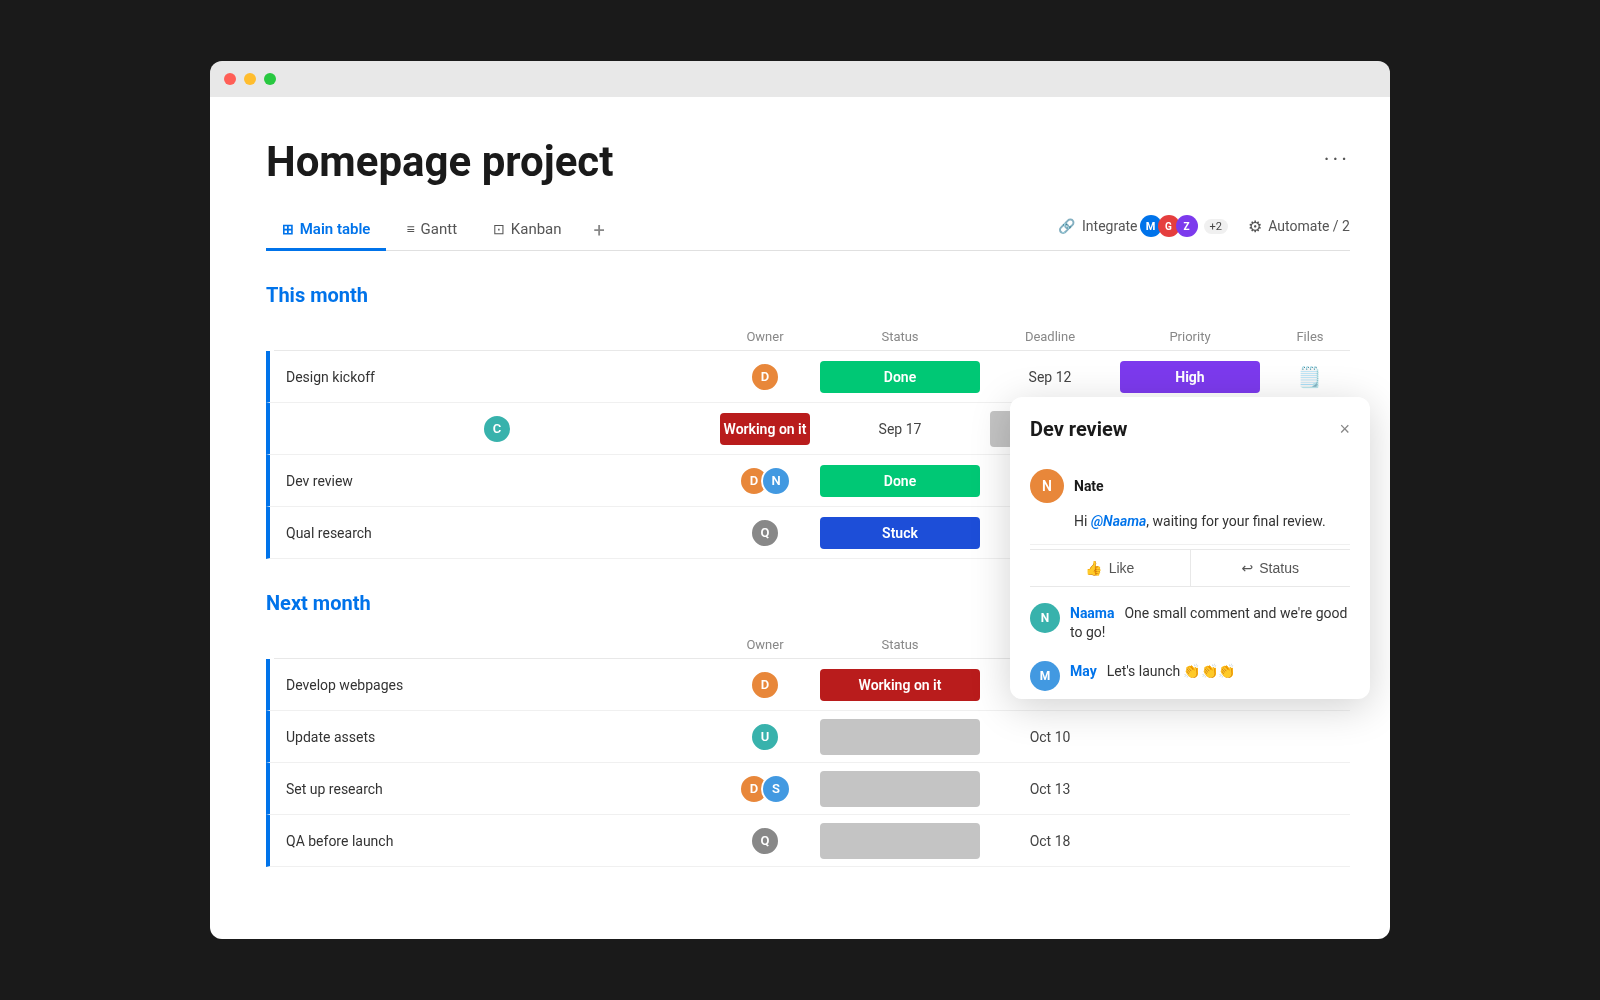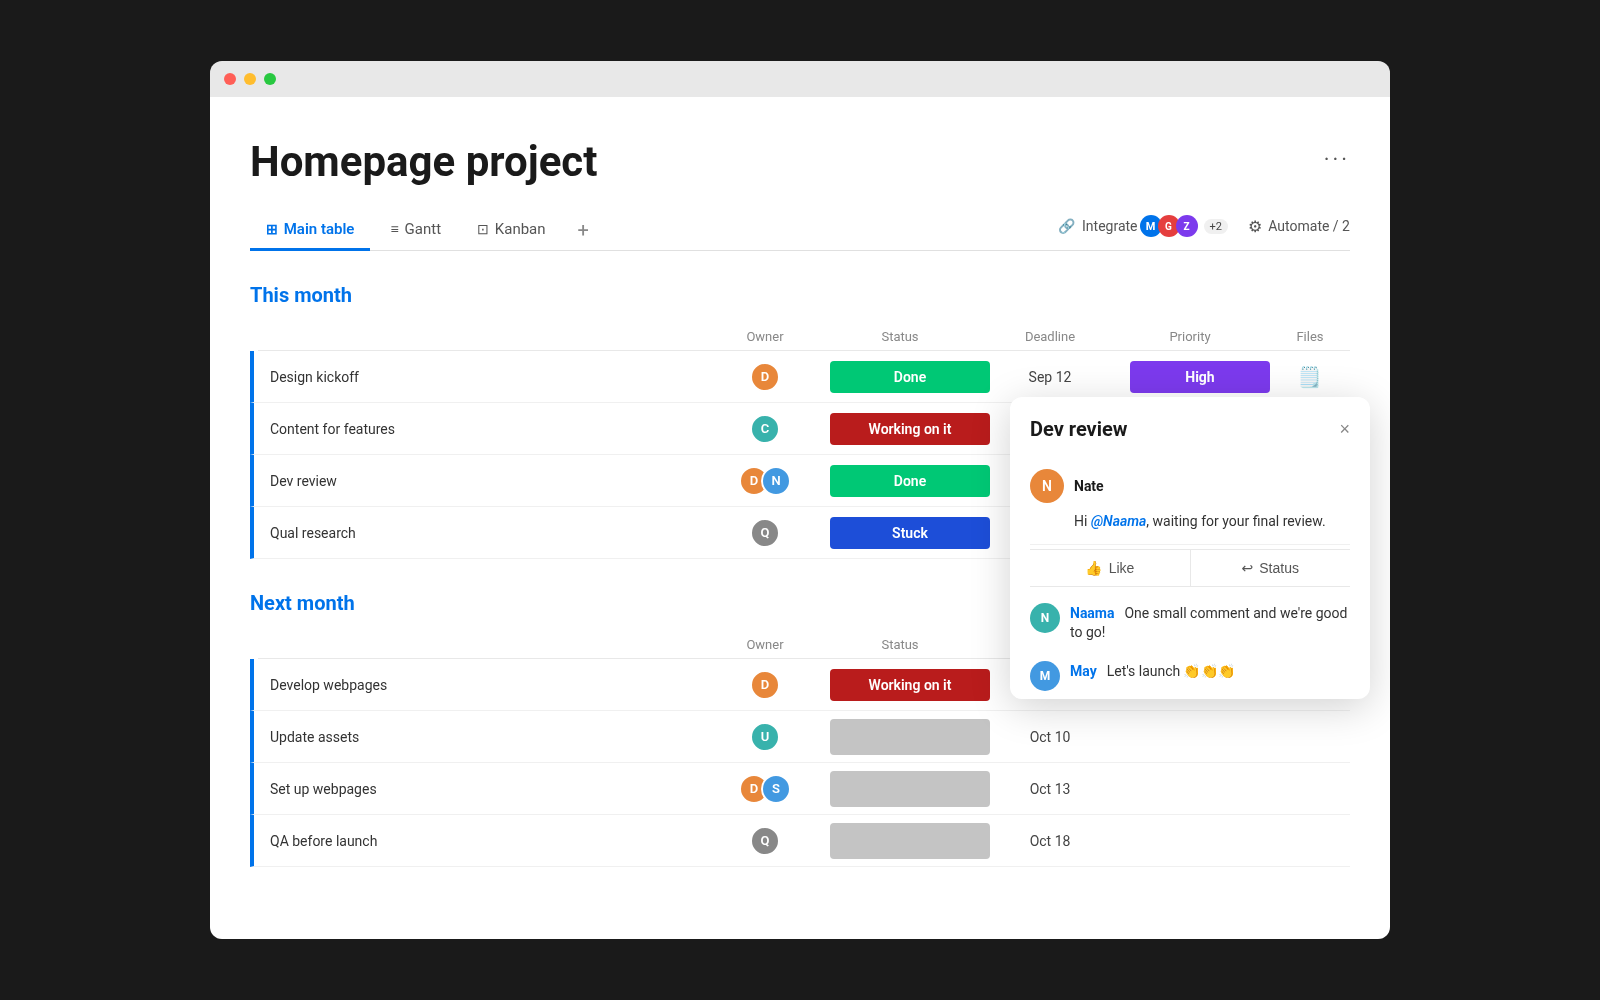--- a/index.html
+++ b/index.html
@@ -29,21 +29,21 @@
     .dot {
       width: 12px; height: 12px;
       border-radius: 50%;
     }
     .dot-red { background: #ff5f57; }
     .dot-yellow { background: #ffbd2e; }
     .dot-green { background: #28c840; }
     .app-container {
       background: #fff;
       min-height: 820px;
-      padding: 40px 40px 40px 40px;
+      padding: 40px 40px 40px 56px;
       position: relative;
     }
     .app-header {
       display: flex;
       justify-content: space-between;
       align-items: flex-start;
       margin-bottom: 24px;
     }
     .app-title {
       font-size: 42px;
@@ -202,21 +202,21 @@
       margin-left: -8px;
     }
     .avatar-group .avatar:first-child { margin-left: 0; }
     .av-orange { background: #e8873a; }
     .av-teal { background: #38b2ac; }
     .av-blue { background: #4299e1; }
     .av-gray { background: #888; }
     .status-cell {
       display: flex;
       align-items: center;
-      justify-content: flex-end;
+      justify-content: center;
     }
     .status-badge {
       padding: 8px 0;
       width: 160px;
       text-align: center;
       border-radius: 4px;
       font-size: 14px;
       font-weight: 600;
       color: #fff;
     }
@@ -225,21 +225,21 @@
     .status-stuck { background: #1d4ed8; }
     .status-empty { background: #c4c4c4; width: 160px; height: 36px; border-radius: 4px; }
     .deadline-cell {
       text-align: center;
       font-size: 14px;
       color: #444;
     }
     .priority-cell {
       display: flex;
       align-items: center;
-      justify-content: flex-end;
+      justify-content: center;
     }
     .priority-badge {
       padding: 8px 20px;
       border-radius: 4px;
       font-size: 14px;
       font-weight: 700;
       color: #fff;
       width: 140px;
       text-align: center;
     }
@@ -443,21 +443,20 @@
         <div class="deadline-cell">Sep 12</div>
         <div class="priority-cell">
           <div class="priority-badge priority-high">High</div>
         </div>
         <div class="files-cell">
           <span>🗒️</span>
         </div>
       </div>
 
       <div class="table-row">
-        <div class="row-name">Content for features</div>
         <div class="row-owner">
           <div class="avatar av-teal">C</div>
         </div>
         <div class="status-cell">
           <div class="status-badge status-working">Working on it</div>
         </div>
         <div class="deadline-cell">Sep 17</div>
         <div class="priority-cell">
           <div class="status-empty"></div>
         </div>
@@ -530,21 +529,21 @@
         </div>
         <div class="status-cell">
           <div class="status-empty"></div>
         </div>
         <div class="deadline-cell">Oct 10</div>
         <div></div>
         <div></div>
       </div>
 
       <div class="table-row">
-        <div class="row-name">Set up webpages</div>
+        <div class="row-name">Set up research</div>
         <div class="row-owner">
           <div class="avatar-group">
             <div class="avatar av-orange">D</div>
             <div class="avatar av-blue">S</div>
           </div>
         </div>
         <div class="status-cell">
           <div class="status-empty"></div>
         </div>
         <div class="deadline-cell">Oct 13</div>

